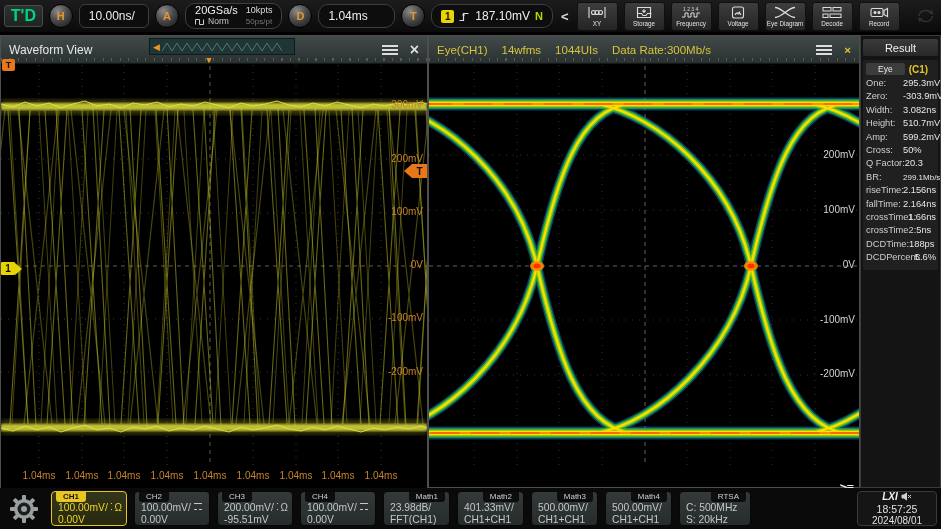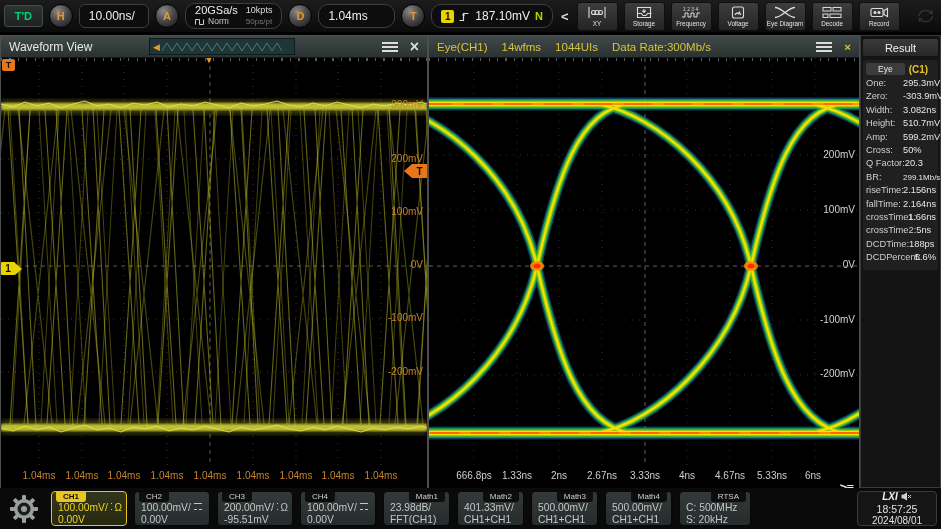--- a/index.html
+++ b/index.html
@@ -5,21 +5,21 @@
   html,body{margin:0;padding:0;background:#000;}
   *{box-sizing:border-box;}
   .screen{position:relative;width:941px;height:529px;background:#000;overflow:hidden;
           font-family:"Liberation Sans", sans-serif;color:#ddd;-webkit-font-smoothing:antialiased;}
 
   
   .topbar{position:absolute;left:0;top:0;width:941px;height:33px;background:linear-gradient(#1c1c1c,#0b0b0b);
           display:flex;align-items:center;gap:6px;padding:0 4px;border-bottom:1px solid #000;}
   .logo{font-family:"DejaVu Serif", serif;font-weight:bold;font-size:21px;color:#f5d800;letter-spacing:1px;margin-right:6px;}
   .trigstat{width:46px;height:22px;background:linear-gradient(#2c3330,#1d2421);border:1px solid #4a4a4a;border-radius:3px;
-            color:#00d57e;font-weight:bold;font-size:11px;display:flex;align-items:center;justify-content:center;}
+            color:#00d57e;font-weight:bold;font-size:16px;display:flex;align-items:center;justify-content:center;}
   .knob{width:24px;height:24px;border-radius:50%;background:radial-gradient(circle at 35% 28%, #8a8a8a,#4a4a4a 45%,#1d1d1d 90%);
         border:1px solid #000;display:flex;align-items:center;justify-content:center;
         color:#e8962a;font-weight:bold;font-size:11px;flex:none;}
   .vbox{height:24px;background:#0d0d0d;border:1px solid #3e3e3e;border-radius:10px;display:flex;align-items:center;
         padding:0 9px;font-size:12px;color:#eee;gap:5px;}
   .abox{height:26px;gap:8px;}
   .acol{display:flex;flex-direction:column;line-height:11px;justify-content:center;}
   .acol .l1{font-size:11px;color:#eee;}
   .acol .l2{font-size:8.5px;color:#c8c8c8;display:flex;align-items:center;gap:3px;}
   .acol2 .l1{font-size:9px;color:#ddd;}
@@ -28,21 +28,21 @@
           display:flex;align-items:center;justify-content:center;}
   .nbadge{color:#b8d400;font-weight:bold;font-size:11px;}
   .chev{color:#ddd;font-size:13px;font-weight:bold;padding:0 2px;}
   .toolbtn{width:41px;height:29px;background:linear-gradient(#3d3d3d,#242424);border:1px solid #101010;border-radius:3px;
            display:flex;flex-direction:column;align-items:center;justify-content:center;gap:1px;flex:none;}
   .toolbtn .tlabel{font-size:6.3px;color:#e2e2e2;white-space:nowrap;line-height:7px;}
   .dimicon{opacity:.45;margin-left:8px;}
 
   
   .panel{position:absolute;top:35px;height:453px;background:#000;border:1px solid #4e4e4e;}
-  .phead{height:22px;background:linear-gradient(#414949,#2a3131);border-bottom:1px solid #161616;
+  .phead{height:28px;background:linear-gradient(#414949,#2a3131);border-bottom:1px solid #161616;
          display:flex;align-items:center;padding:0 8px;gap:14px;}
   .ptitle{font-size:12px;color:#e8e8e8;}
   .eyehead span{color:#d8c53c;font-size:11.5px;}
   .hright{margin-left:auto;display:flex;align-items:center;gap:12px;}
   .hamb{width:16px;height:10px;border-top:2px solid #ddd;border-bottom:2px solid #ddd;position:relative;}
   .hamb:after{content:"";position:absolute;left:0;top:2px;width:16px;height:2px;background:#ddd;}
   .closex{color:#ddd;font-size:16px;line-height:14px;font-weight:bold;}
   .plot{position:absolute;left:0;top:22px;width:100%;height:408px;overflow:hidden;}
   .plot:before{content:"";position:absolute;left:0;top:0;width:100%;height:3px;
                background:repeating-linear-gradient(90deg,#5a5a5a 0 1px,transparent 1px 8.5px);}
@@ -395,31 +395,20 @@
         </g>
       </svg>
 
       <span class="ylab" style="top:91px;">200mV</span>
       <span class="ylab" style="top:146px;">100mV</span>
       <span class="ylab" style="top:201px;">0V</span>
       <span class="ylab" style="top:256px;">-100mV</span>
       <span class="ylab" style="top:310px;">-200mV</span>
     </div>
 
-    <div class="xstrip">
-      <span class="xlab" style="left:23px;">666.8ps</span>
-      <span class="xlab" style="left:66px;">1.33ns</span>
-      <span class="xlab" style="left:108px;">2ns</span>
-      <span class="xlab" style="left:151px;">2.67ns</span>
-      <span class="xlab" style="left:194px;">3.33ns</span>
-      <span class="xlab" style="left:236px;">4ns</span>
-      <span class="xlab" style="left:279px;">4.67ns</span>
-      <span class="xlab" style="left:321px;">5.33ns</span>
-      <span class="xlab" style="left:362px;">6ns</span>
-    </div>
     <span class="expandicon">&gt;≡</span>
   </div>
 
   <div class="result">
     <div class="rhead">Result</div>
     <div class="rbody">
       <div class="rsrc">
         <span class="chip">Eye</span>
         <span class="src">(C1)</span>
       </div>

